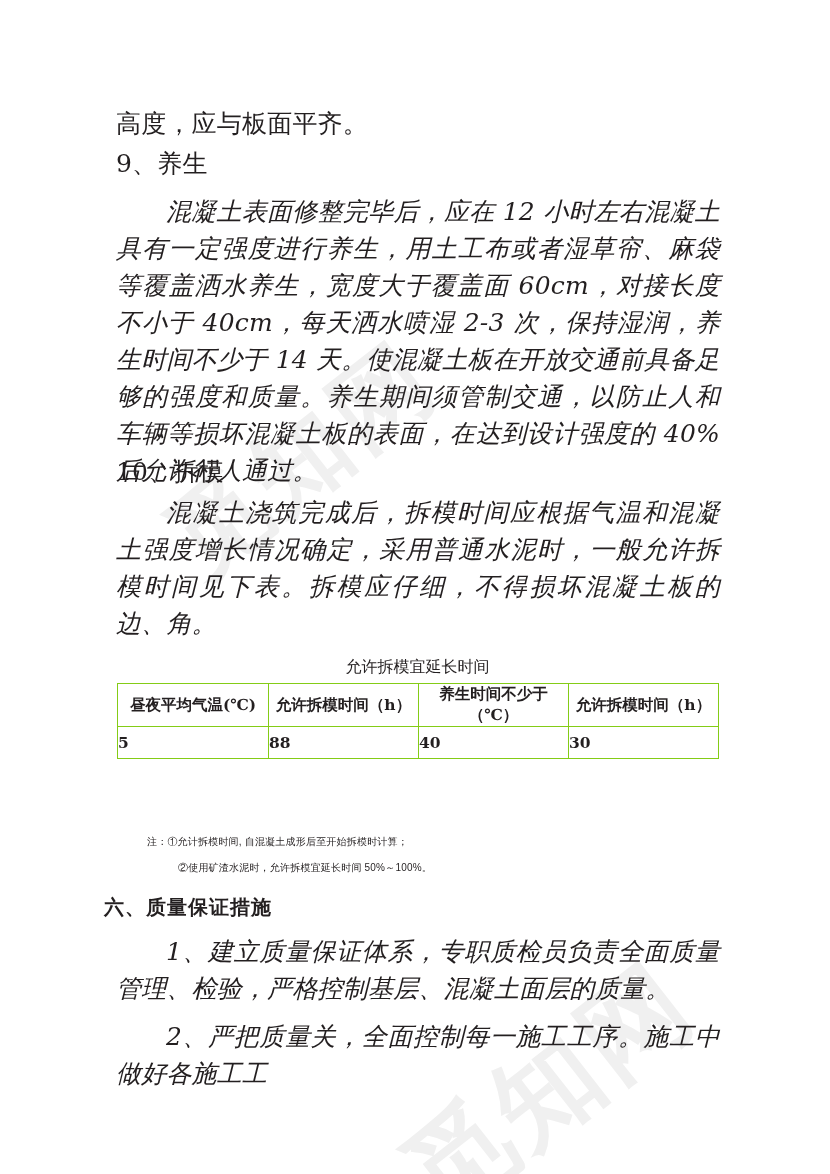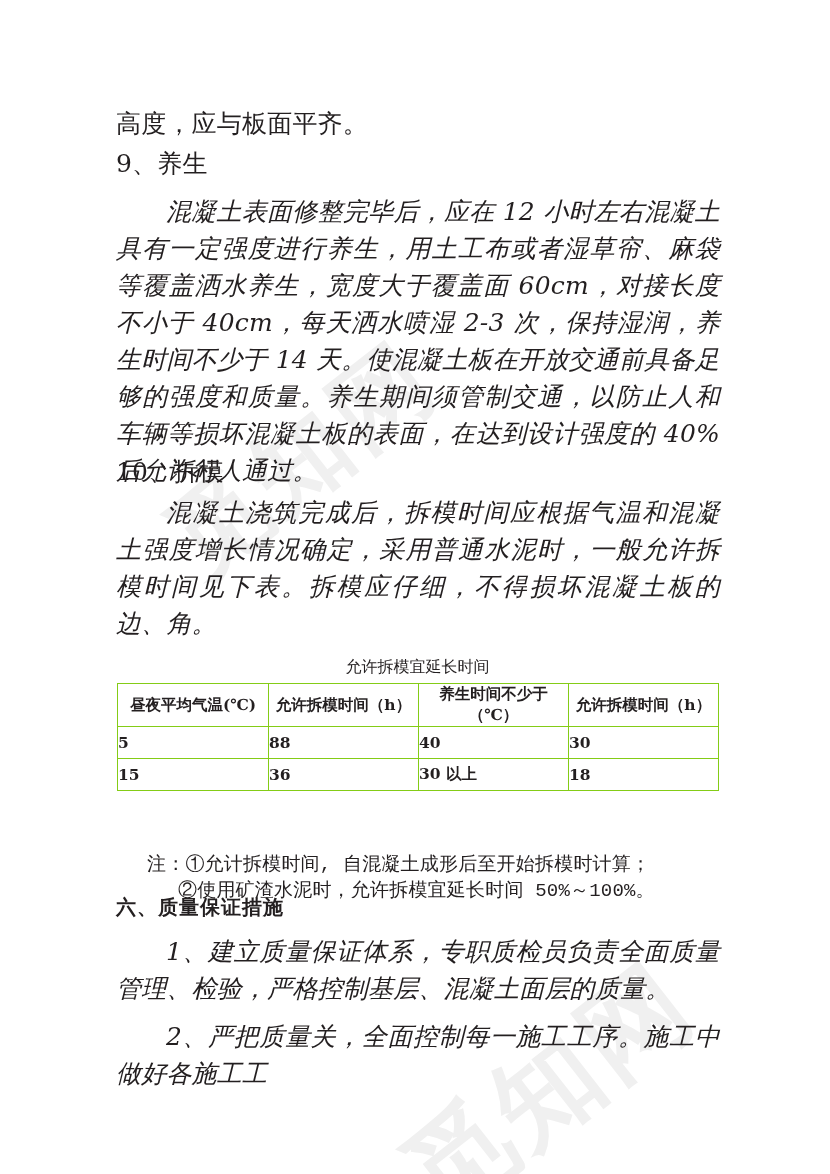--- a/index.html
+++ b/index.html
@@ -62,21 +62,21 @@
     text-align: justify;
     text-justify: inter-ideograph;
     letter-spacing: 0.2px;
   }
   .indent {
     text-indent: 2em;
     font-style: italic;
   }
   .heading-bold {
     position: absolute;
-    left: 116px;
+    left: 104px;
     width: 604px;
     font-size: 20px;
     font-weight: 700;
     line-height: 34px;
     font-family: "DejaVu Sans", "Liberation Sans", sans-serif;
     letter-spacing: 1px;
   }
 
   
   .table-caption {
@@ -111,26 +111,25 @@
     height: 33px;
   }
   .col-a { width: 151px; }
   .col-b { width: 150px; }
   .col-c { width: 150px; }
   .col-d { width: 150px; }
 
   
   .note-line {
     position: absolute;
-    font-size: 19px;
+    font-size: 10px;
     line-height: 24px;
     letter-spacing: 0.2px;
-    font-family: Liberation Mono, monospace;
+    font-family: Liberation Sans, sans-serif;
     white-space: nowrap;
-    margin-top: 23px;
   }
   .note-1 { left: 147px; top: 830px; }
   .note-2 { left: 178px; top: 856px; }
 </style>
 </head>
 <body>
 
 <div class="page">
 
   <div class="watermark wm-a">觅知网</div>
@@ -165,26 +164,20 @@
           <th>允许拆模时间（h）</th>
         </tr>
       </thead>
       <tbody>
         <tr>
           <td>5</td>
           <td>88</td>
           <td>40</td>
           <td>30</td>
         </tr>
-        <tr>
-          <td>15</td>
-          <td>36</td>
-          <td>30 以上</td>
-          <td>18</td>
-        </tr>
       </tbody>
     </table>
 
     <div class="note-line note-1">注：①允计拆模时间, 自混凝土成形后至开始拆模时计算；</div>
     <div class="note-line note-2">②使用矿渣水泥时，允许拆模宜延长时间 50%～100%。</div>
 
     <div class="heading-bold" style="top:890px;">六、质量保证措施</div>
 
     <div class="body-text indent" style="top:933px;">1、建立质量保证体系，专职质检员负责全面质量管理、检验，严格控制基层、混凝土面层的质量。</div>
 

